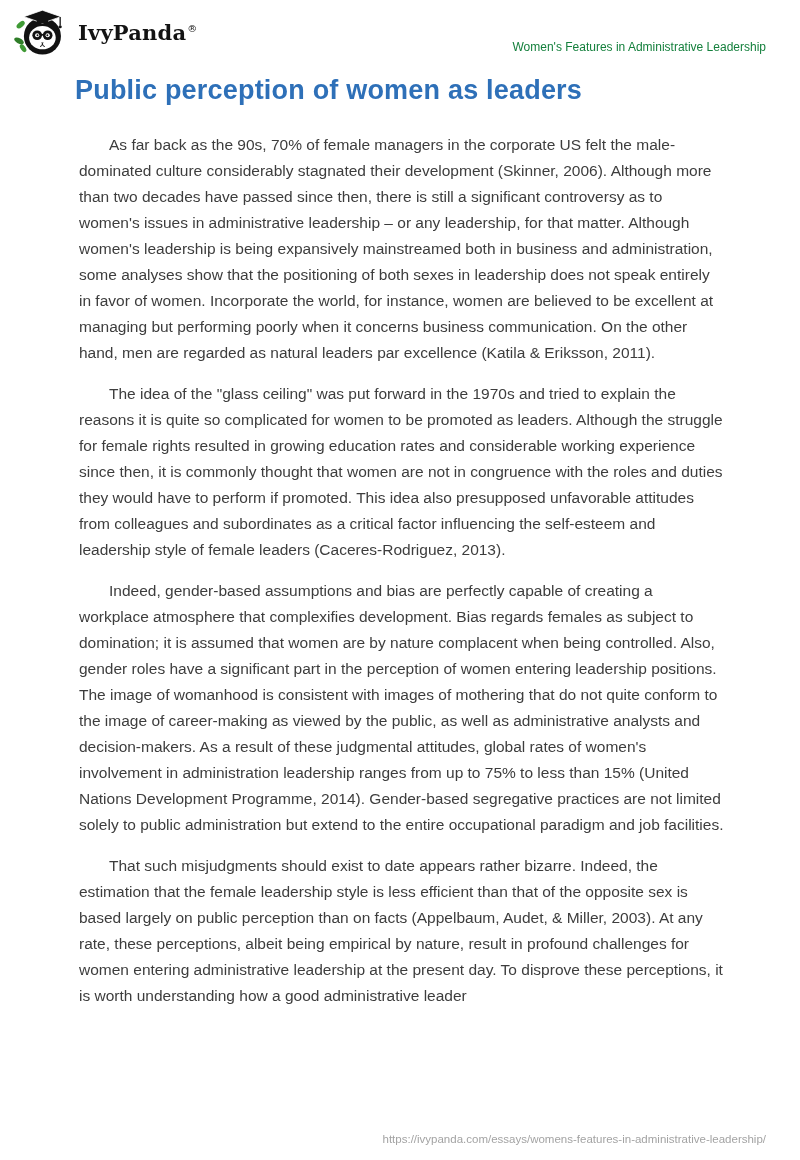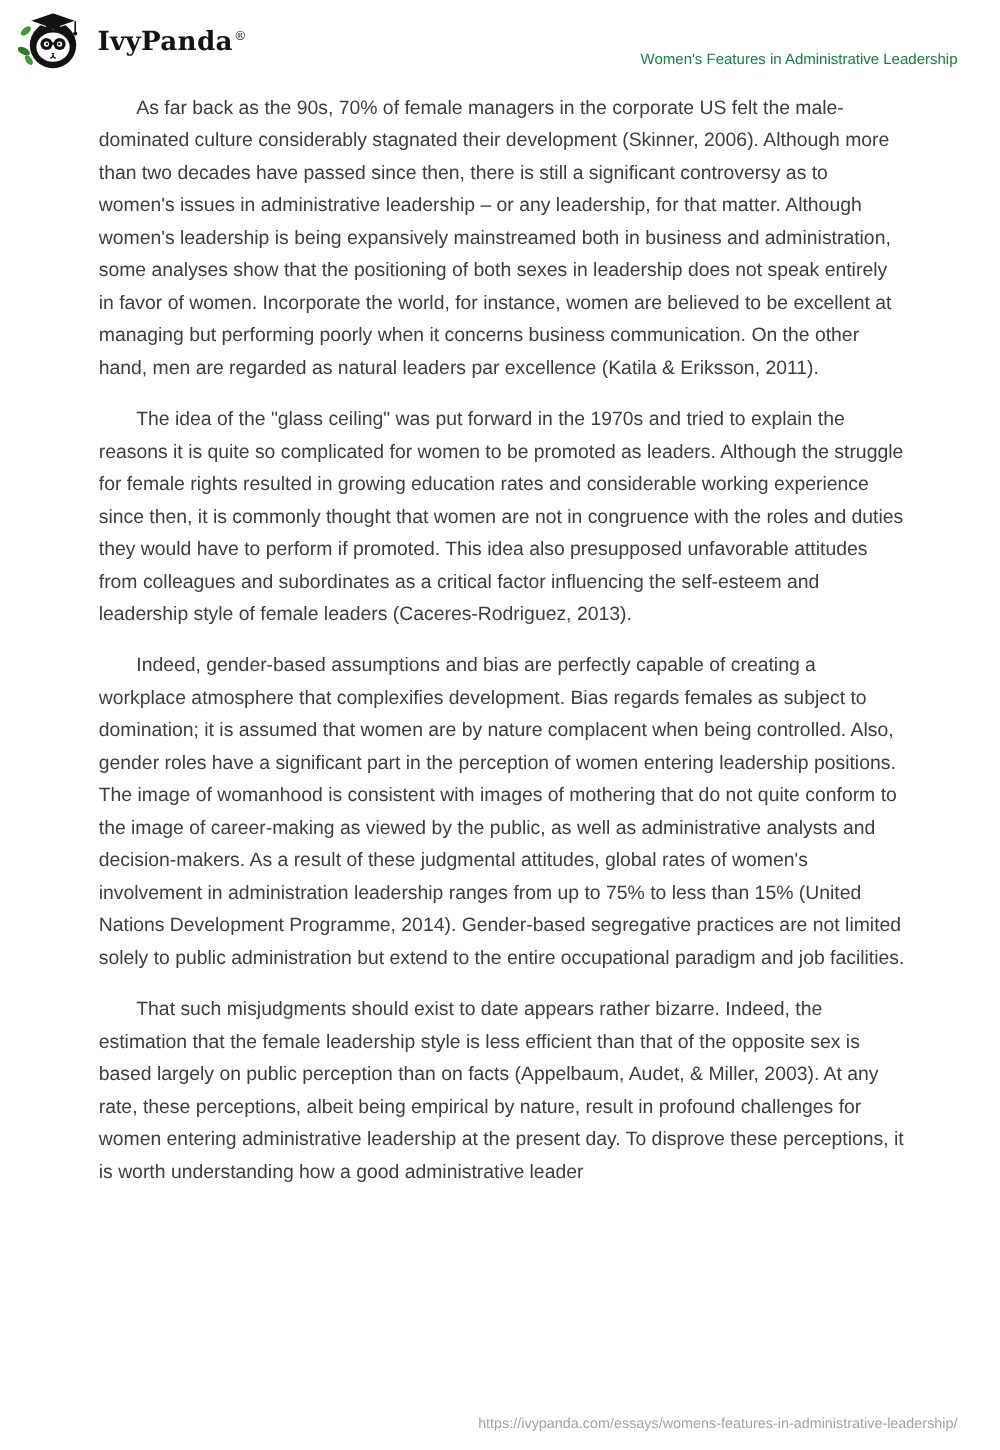--- a/index.html
+++ b/index.html
@@ -119,20 +119,21 @@
         <rect x="28" y="15" width="14" height="5" rx="1.5" fill="#121212"></rect>
         <line x1="57" y1="12.5" x2="57" y2="23" stroke="#121212" stroke-width="1.6"></line>
         <circle cx="57" cy="24.5" r="2" fill="#121212"></circle>
       </svg>
       <span class="brand-text"><span>IvyPanda</span><sup>®</sup></span>
     </div>
     <div class="doc-title">Women's Features in Administrative Leadership</div>
   </header>
 
   <main class="content">
+    <h1 class="heading">Public perception of women as leaders</h1>
     <p class="para">As far back as the 90s, 70% of female managers in the corporate US felt the male-dominated culture considerably stagnated their development (Skinner, 2006). Although more than two decades have passed since then, there is still a significant controversy as to women's issues in administrative leadership – or any leadership, for that matter. Although women's leadership is being expansively mainstreamed both in business and administration, some analyses show that the positioning of both sexes in leadership does not speak entirely in favor of women. Incorporate the world, for instance, women are believed to be excellent at managing but performing poorly when it concerns business communication. On the other hand, men are regarded as natural leaders par excellence (Katila &amp; Eriksson, 2011).</p>
     <p class="para">The idea of the "glass ceiling" was put forward in the 1970s and tried to explain the reasons it is quite so complicated for women to be promoted as leaders. Although the struggle for female rights resulted in growing education rates and considerable working experience since then, it is commonly thought that women are not in congruence with the roles and duties they would have to perform if promoted. This idea also presupposed unfavorable attitudes from colleagues and subordinates as a critical factor influencing the self-esteem and leadership style of female leaders (Caceres-Rodriguez, 2013).</p>
     <p class="para">Indeed, gender-based assumptions and bias are perfectly capable of creating a workplace atmosphere that complexifies development. Bias regards females as subject to domination; it is assumed that women are by nature complacent when being controlled. Also, gender roles have a significant part in the perception of women entering leadership positions. The image of womanhood is consistent with images of mothering that do not quite conform to the image of career-making as viewed by the public, as well as administrative analysts and decision-makers. As a result of these judgmental attitudes, global rates of women's involvement in administration leadership ranges from up to 75% to less than 15% (United Nations Development Programme, 2014). Gender-based segregative practices are not limited solely to public administration but extend to the entire occupational paradigm and job facilities.</p>
     <p class="para">That such misjudgments should exist to date appears rather bizarre. Indeed, the estimation that the female leadership style is less efficient than that of the opposite sex is based largely on public perception than on facts (Appelbaum, Audet, &amp; Miller, 2003). At any rate, these perceptions, albeit being empirical by nature, result in profound challenges for women entering administrative leadership at the present day. To disprove these perceptions, it is worth understanding how a good administrative leader</p>
   </main>
 
   <footer class="footer">
     <span class="url">https://ivypanda.com/essays/womens-features-in-administrative-leadership/</span>
   </footer>
 

